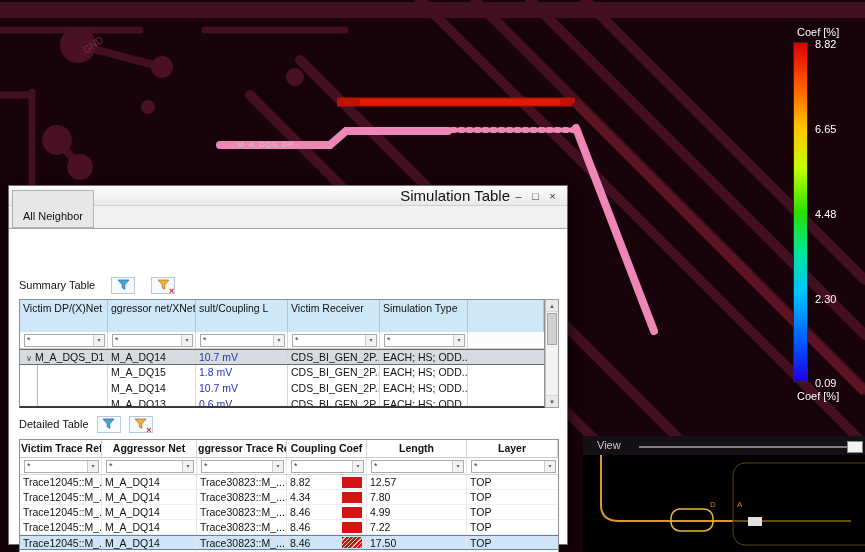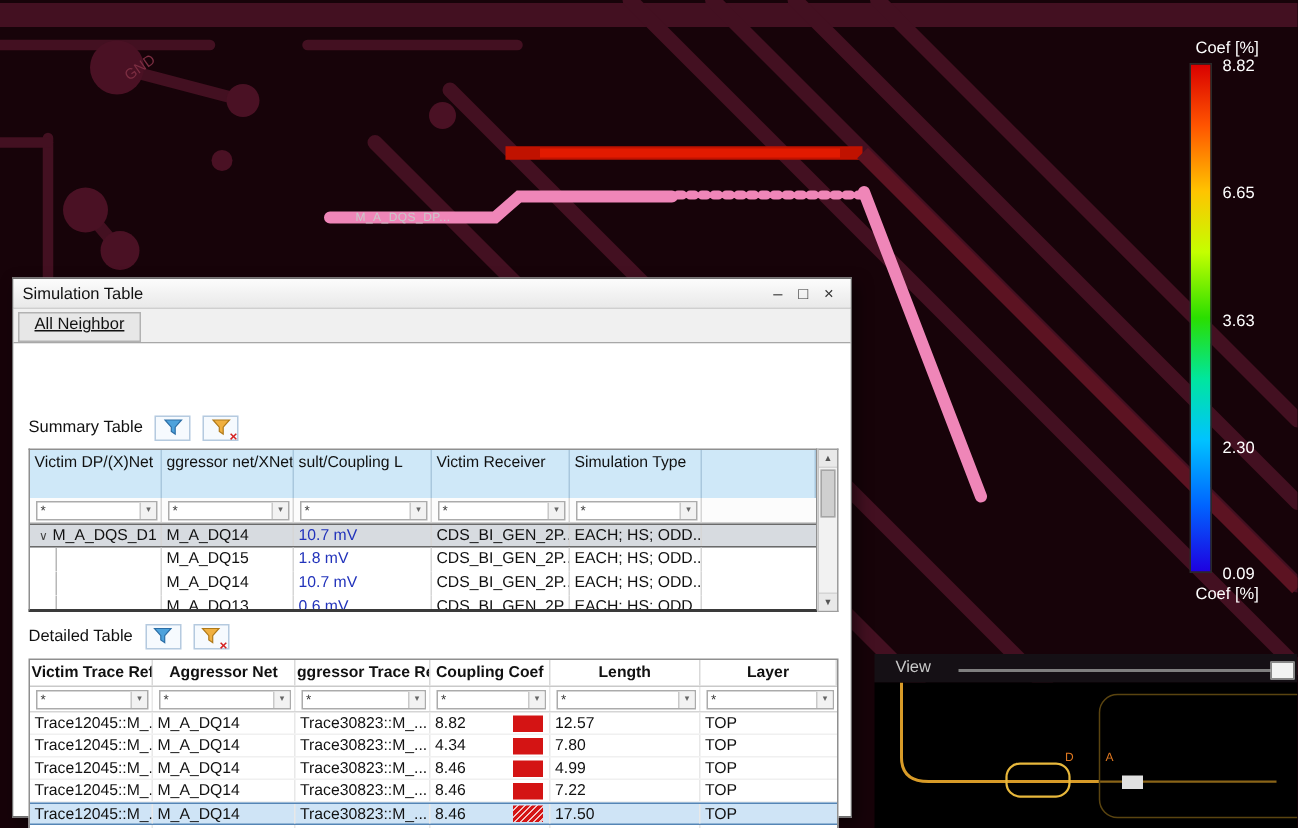--- a/index.html
+++ b/index.html
@@ -17,30 +17,30 @@
   .legend-bar { position: absolute; left: 1px; top: 16px; width: 15px; height: 340px; border: 1px solid #2a2a2a;
     background: linear-gradient(to bottom,#d90000 0%,#ff5400 12%,#ffc400 25%,#c4ff00 37%,#2ade00 50%,#00e69e 62%,#00c3ff 74%,#0064ff 87%,#1e00e0 100%); }
   .legend-tick { position: absolute; left: 23px; }
   .lt0{top:12px}.lt1{top:97px}.lt2{top:182px}.lt3{top:267px}.lt4{top:351px}
 
   
   .dialog { position: absolute; left: 8px; top: 185px; width: 560px; height: 360px; background: #f2f2f2;
     border: 1px solid #6e6e6e; box-shadow: 3px 4px 10px rgba(0,0,0,.55); font-size: 11px; color: #111; }
   .titlebar { position: absolute; top: 0; left: 0; right: 0; height: 20px; background: linear-gradient(#fcfcfc,#e9e9e9);
     border-bottom: 1px solid #cfcfcf; display: flex; align-items: center; padding: 0 6px; }
-  .titlebar .title { flex: 1; font-size: 11px; }
+  .titlebar .title { flex: 1; font-size: 15px; text-align: right; }
   .winbtn { width: 17px; text-align: center; font-size: 11px; color: #333; }
   .tabbar { position: absolute; top: 20px; left: 0; right: 0; height: 23px; background: #f0f0f0;
     border-bottom: 1px solid #a8a8a8; display: flex; align-items: flex-end; padding-left: 3px; }
-  .tab { padding: 0 10px; border: 1px solid #b2b2b2; background: #e7e7e7; margin-right: 2px; height: 20px; line-height: 14px; white-space: nowrap; text-decoration: underline; }
+  .tab { padding: 18px 10px; border: 1px solid #b2b2b2; background: #e7e7e7; margin-right: 2px; height: 20px; line-height: 14px; white-space: nowrap; }
   .tab.active { background: #fff; border-color: #9a9a9a; height: 22px; border-bottom: 1px solid #fff; position: relative; z-index: 2; }
   .content { position: absolute; top: 43px; left: 0; right: 0; bottom: 0; background: #fff; }
 
   .section-head { position: absolute; display: flex; align-items: center; gap: 8px; left: 10px; height: 18px; }
-  .sh-summary { top: 47px; } .sh-detail { top: 186px; }
+  .sh-summary { top: 47px; gap: 16px; } .sh-detail { top: 186px; }
   .tool-btn { width: 24px; height: 17px; border: 1px solid #b5cadf; background: #f6fafe; display: flex; align-items: center; justify-content: center; position: relative; padding: 0; }
   .xmark { position: absolute; right: 0; bottom: -2px; color: #d42020; font-size: 9px; font-weight: bold; line-height: 8px; }
 
   
   .s-table { position: absolute; left: 10px; top: 70px; width: 526px; height: 109px; background: #fff;
     border: 1px solid #8f8f8f; border-bottom: 2px solid #3a3a3a; overflow: hidden; font-size: 10.5px; }
   .s-row { display: flex; width: 100%; height: 16px; line-height: 15px; }
   .s-head { height: 32px; line-height: 17px; background: var(--header-blue,#cfe8f8); font-weight: normal; }
   .sc { border-right: 1px solid #d6d6d6; padding-left: 3px; white-space: nowrap; overflow: hidden; height: 100%; }
   .s-head .sc { border-right: 1px solid #a9c7dd; }
@@ -122,21 +122,21 @@
     <path d="M576,128 L654,331" stroke-width="8"></path>
   </g>
 </svg>
 <div class="trace-label">M_A_DQS_DP...</div>
 
 <div class="legend">
   <div class="legend-title">Coef [%]</div>
   <div class="legend-bar"></div>
   <div class="legend-tick lt0">8.82</div>
   <div class="legend-tick lt1">6.65</div>
-  <div class="legend-tick lt2">3.63</div>
+  <div class="legend-tick lt2">4.48</div>
   <div class="legend-tick lt3">2.30</div>
   <div class="legend-tick lt4">0.09</div>
   <div class="legend-title bottom">Coef [%]</div>
 </div>
 
 <div class="dialog">
   <div class="titlebar">
     <span class="title">Simulation Table</span>
     <span class="winbtn">–</span>
     <span class="winbtn">□</span>

